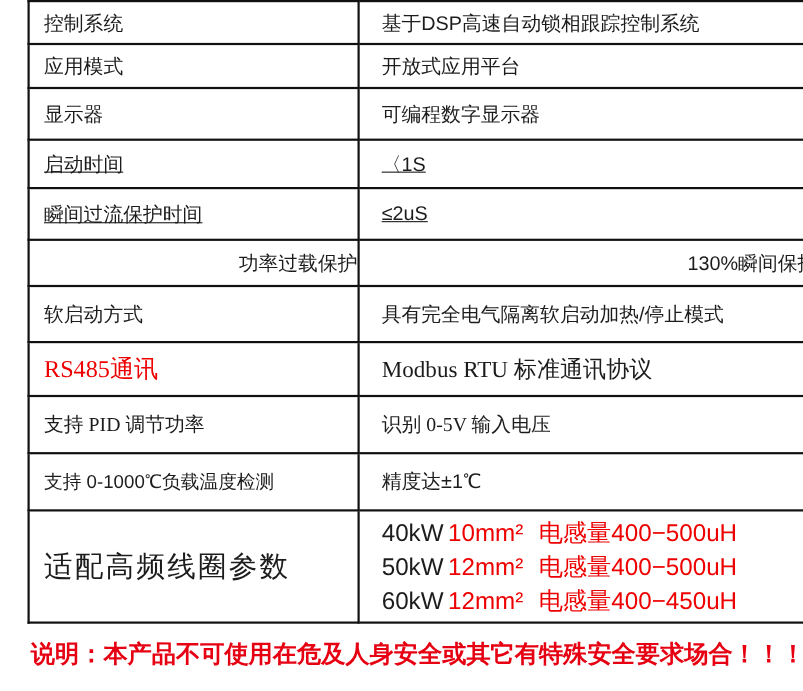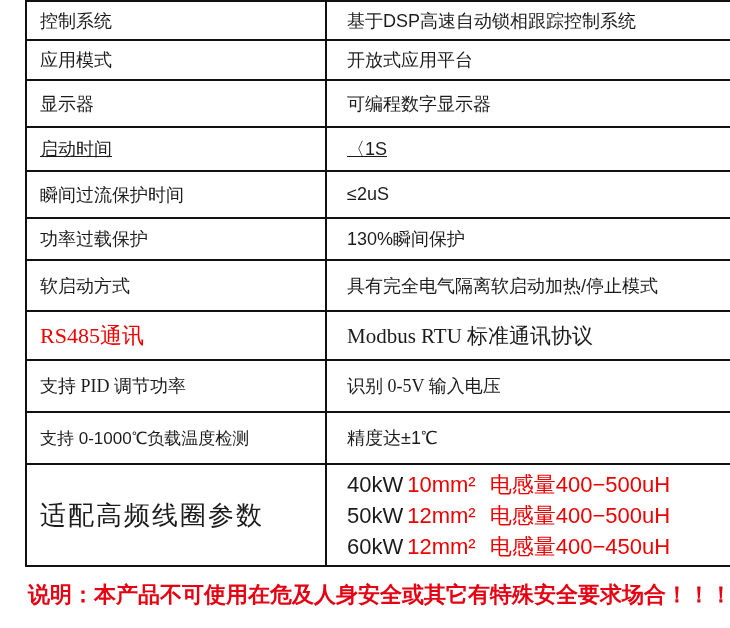--- a/index.html
+++ b/index.html
@@ -27,22 +27,22 @@
     overflow: hidden;
     white-space: nowrap;
   }
   td.c1 { width: 285px; padding: 0 0 0 13px; font-size: 18px; }
   td.c2 { width: 396px; padding: 0 0 0 20px; font-size: 18px; }
 
   tr.r1  td { height: 37px; }
   tr.r2  td { height: 38px; }
   tr.r3  td { height: 45px; }
   tr.r4  td { height: 42px; text-decoration: underline; }
-  tr.r5  td { height: 45px; }
-  tr.r6  td { height: 40px; }
+  tr.r5  td { height: 45px; text-decoration: underline; }
+  tr.r6  td { height: 40px; text-align: right; }
   tr.r7  td { height: 49px; }
   tr.r8  td { height: 47px; font-family: Liberation Serif, serif; }
   tr.r9  td { height: 50px; font-family: Liberation Serif, serif; }
   tr.r10 td { height: 50px; border-radius: 22px; }
   tr.r11 td { height: 96px; }
 
   tr.r8 td.c1 { color: #ee0000; font-size: 22px; }
   tr.r8 td.c2 { font-size: 21px; }
   tr.r10 td.c1 { font-size: 17px; }
   tr.r11 td.c1 { font-size: 26px; letter-spacing: 2px; }

